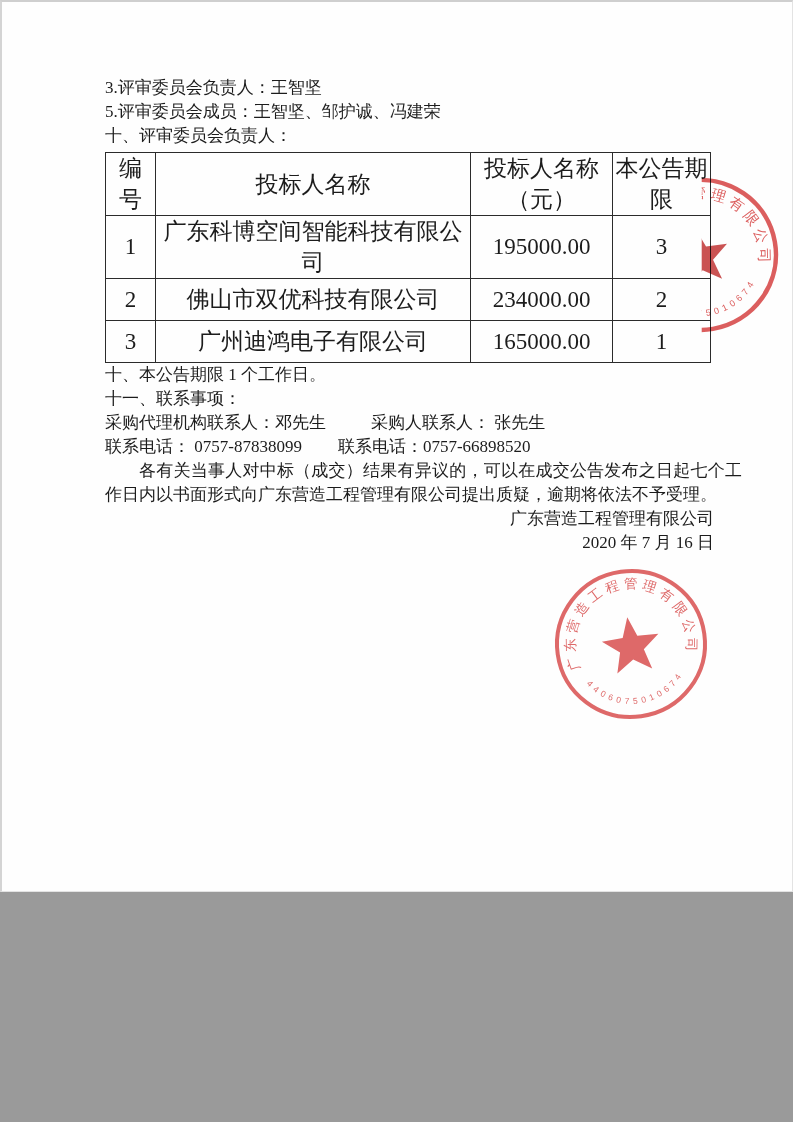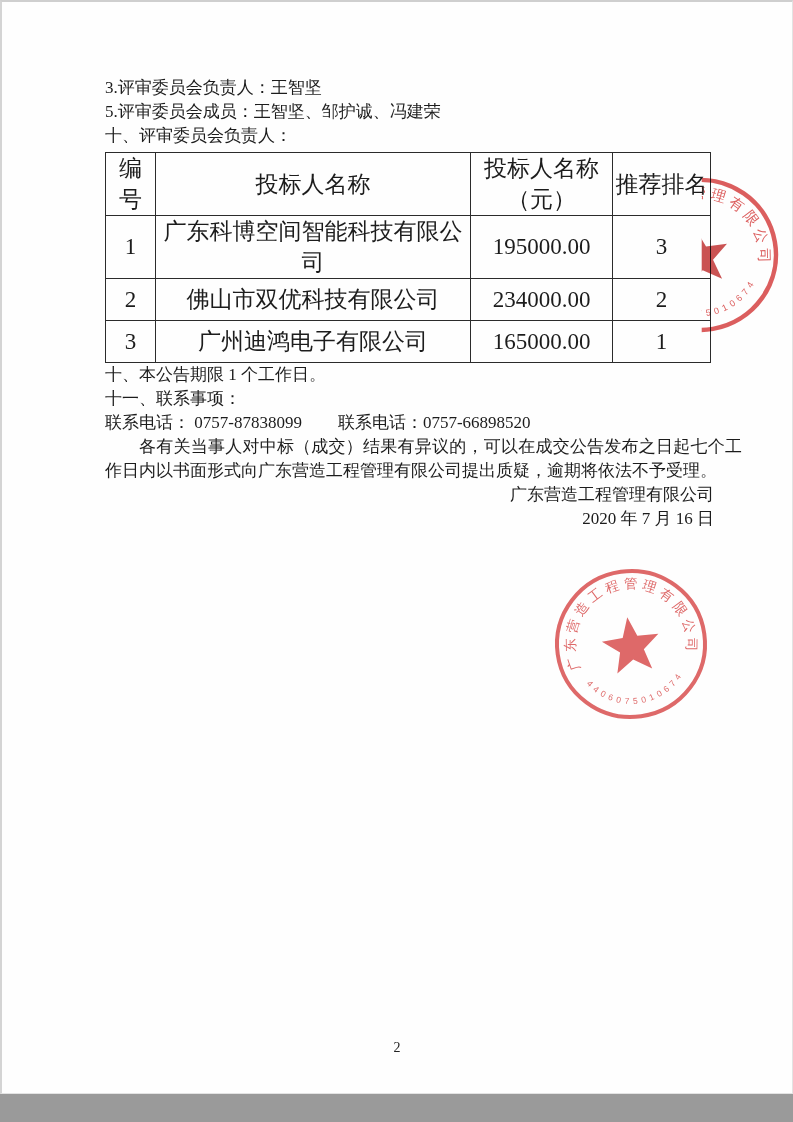--- a/index.html
+++ b/index.html
@@ -1,18 +1,18 @@
 <!DOCTYPE html>
 <html><head>
 <meta charset="utf-8">
 <style>
   html,body { margin:0; padding:0; background:#9a9a9a; }
   .page {
     position:relative;
-    width:793px; height:1094px;
+    width:793px; height:892px;
     margin:0 auto;
     background:#fefefe;
     border-top:2px solid #cfcfcf;
     border-left:2px solid #d4d4d4;
     border-right:1px solid #e3e3e3;
     border-bottom:1px solid #e3e3e3;
     box-sizing:border-box;
     overflow:hidden;
     font-family:"Liberation Serif","DejaVu Serif",serif;
     font-size:17px;
@@ -88,21 +88,21 @@
         <col class="col-no">
           <col class="col-name">
           <col class="col-price">
           <col class="col-rank">
       </colgroup>
       <tbody>
           <tr>
         <th>编号</th>
         <th>投标人名称</th>
         <th>投标人名称（元）</th>
-        <th>推荐排名</th>
+        <th>本公告期限</th>
       </tr>
       <tr>
         <td>1</td>
         <td>广东科博空间智能科技有限公司</td>
         <td>195000.00</td>
         <td>3</td>
       </tr>
       <tr>
         <td>2</td>
         <td>佛山市双优科技有限公司</td>
@@ -114,20 +114,21 @@
         <td>广州迪鸿电子有限公司</td>
         <td>165000.00</td>
         <td>1</td>
       </tr>
     </tbody>
       </table>
 
     <p class="ind-sec sec-notice">十、本公告期限 1 个工作日。</p>
     <p class="ind-sec mt-line">十一、联系事项：</p>
 
+    <p class="ind-ctc mt-line"><span>采购代理机构联系人：邓先生</span><span style="margin-left:45px">采购人联系人：  张先生</span></p>
 
     <p class="ind-tel mt-line"><span>联系电话：  0757-87838099</span><span style="margin-left:36px">联系电话：0757-66898520</span></p>
 
     <p class="disclaimer">各有关当事人对中标（成交）结果有异议的，可以在成交公告发布之日起七个工作日内以书面形式向广东营造工程管理有限公司提出质疑，逾期将依法不予受理。</p>
 
     <p class="signature">广东营造工程管理有限公司</p>
     <p class="signature sig-date">2020 年 7 月 16 日</p>
   </div>
 
   <svg class="stamp-svg stamp-bottom" width="170" height="170" viewBox="0 0 170 170">

